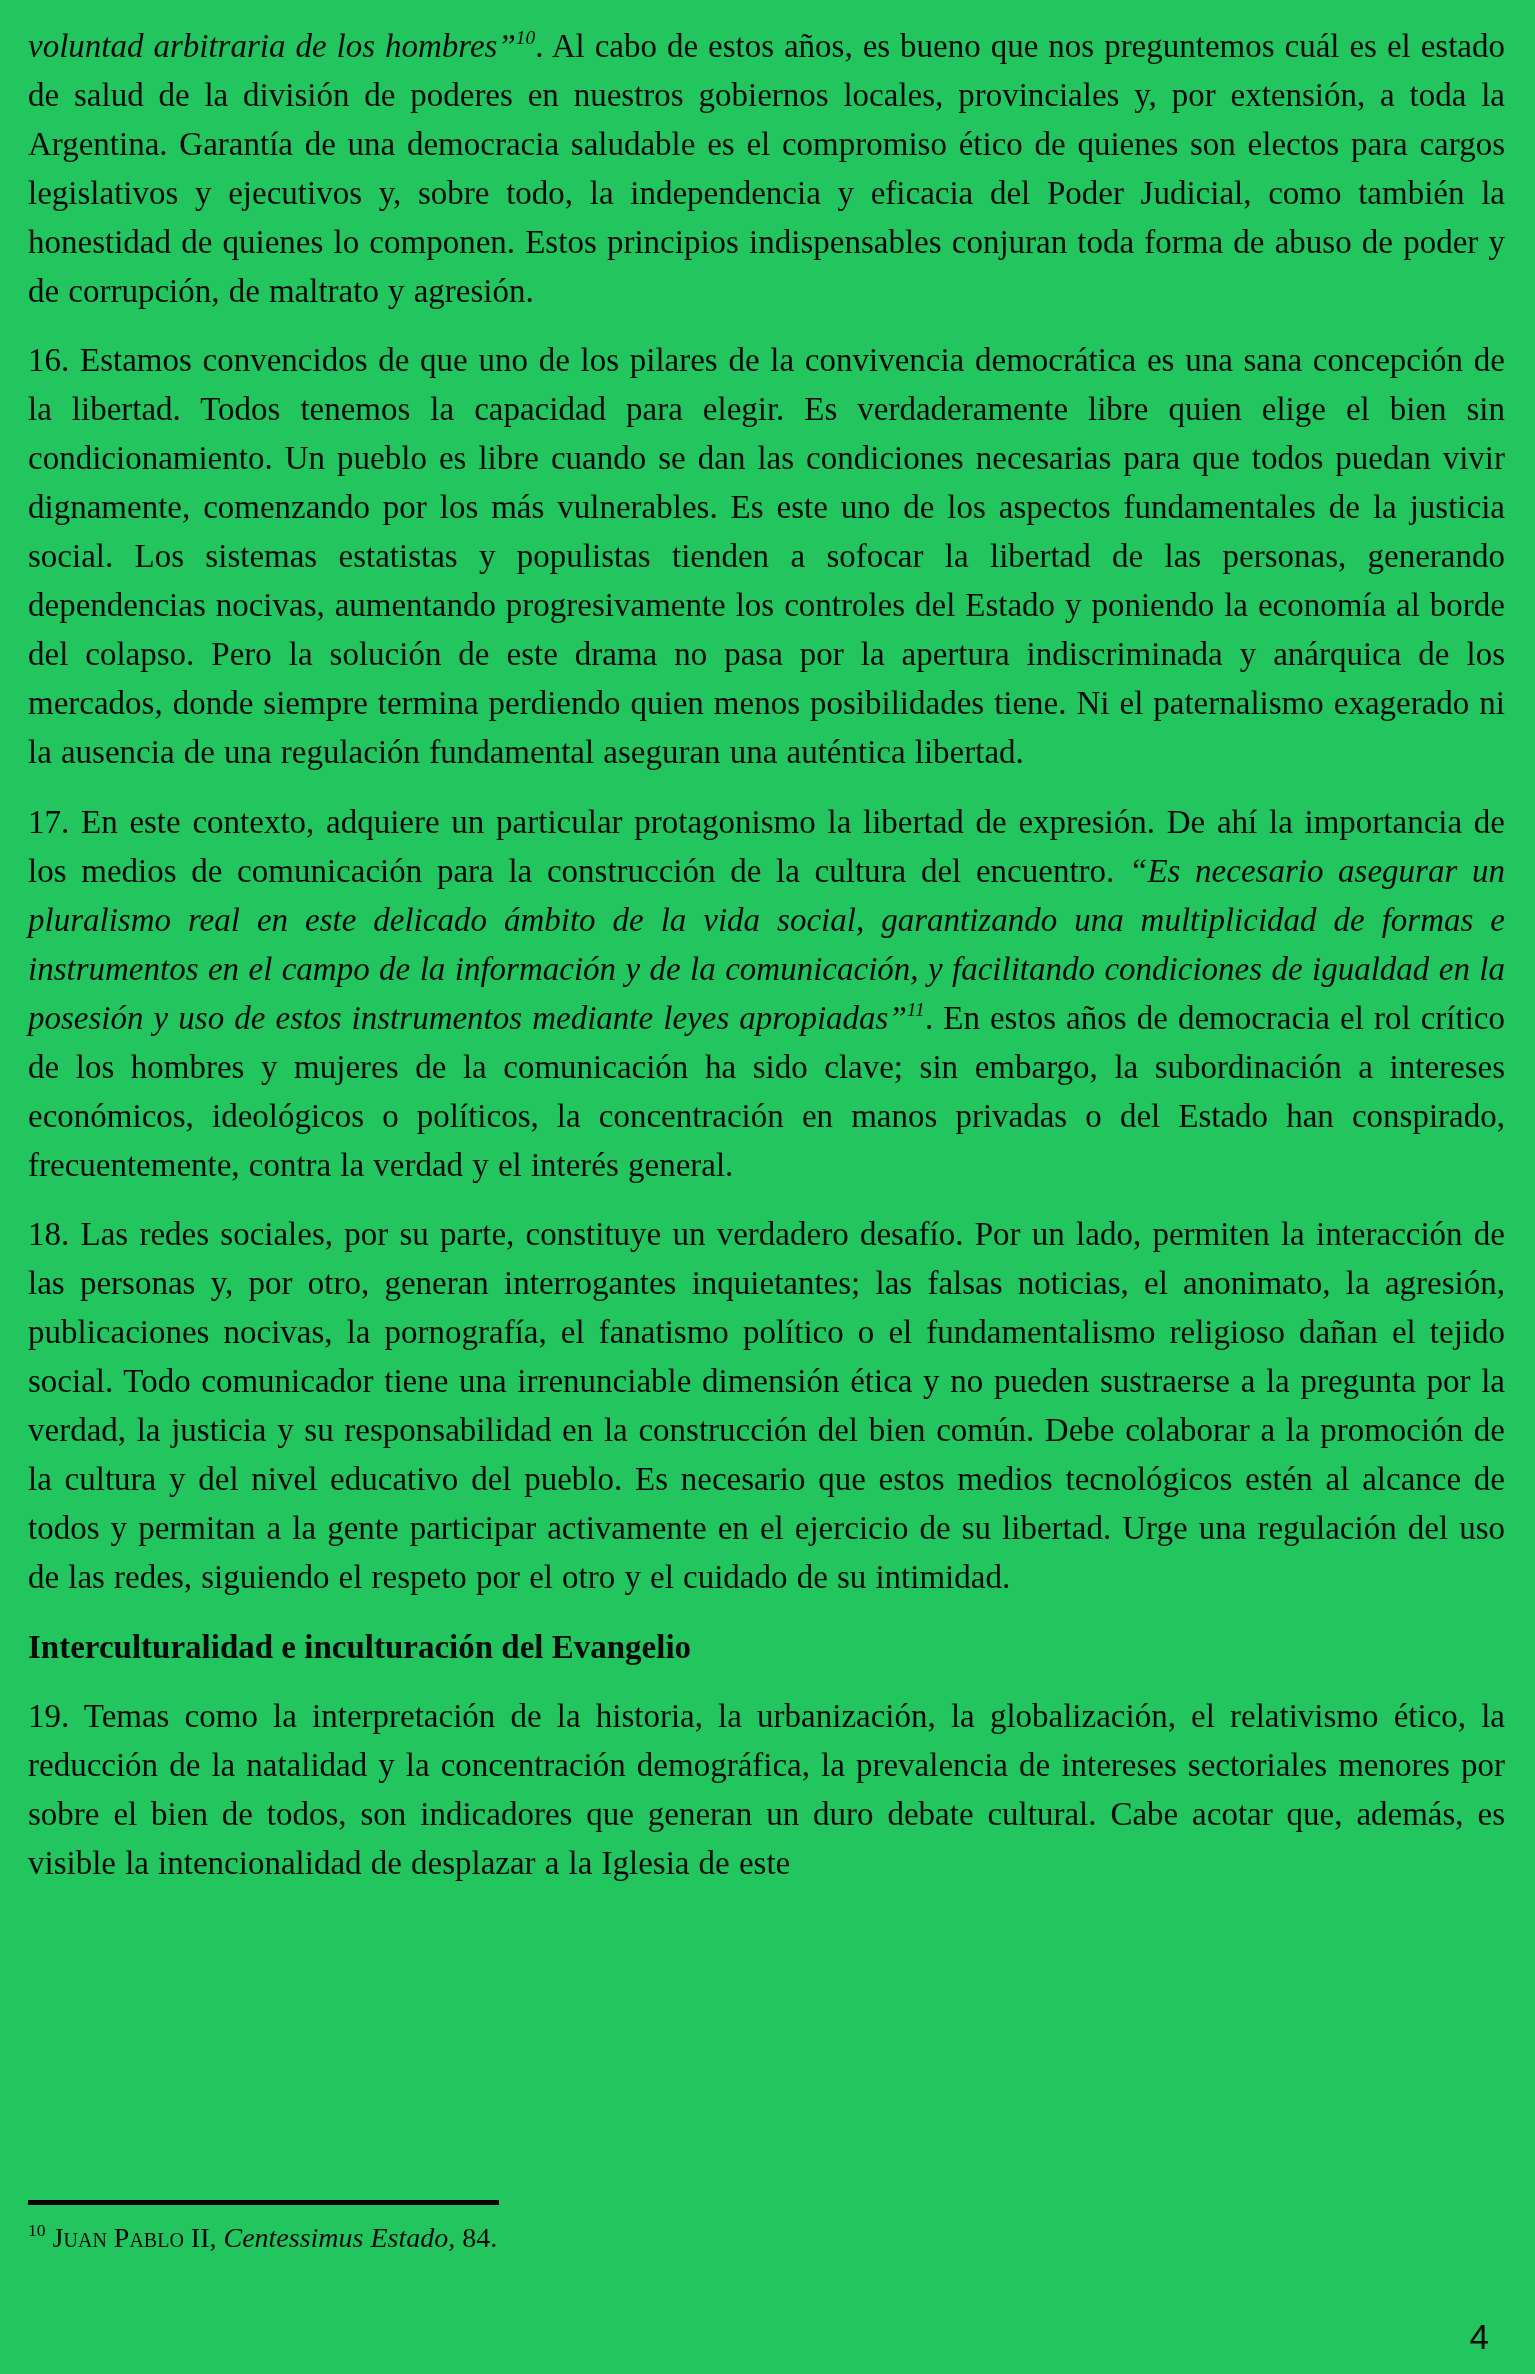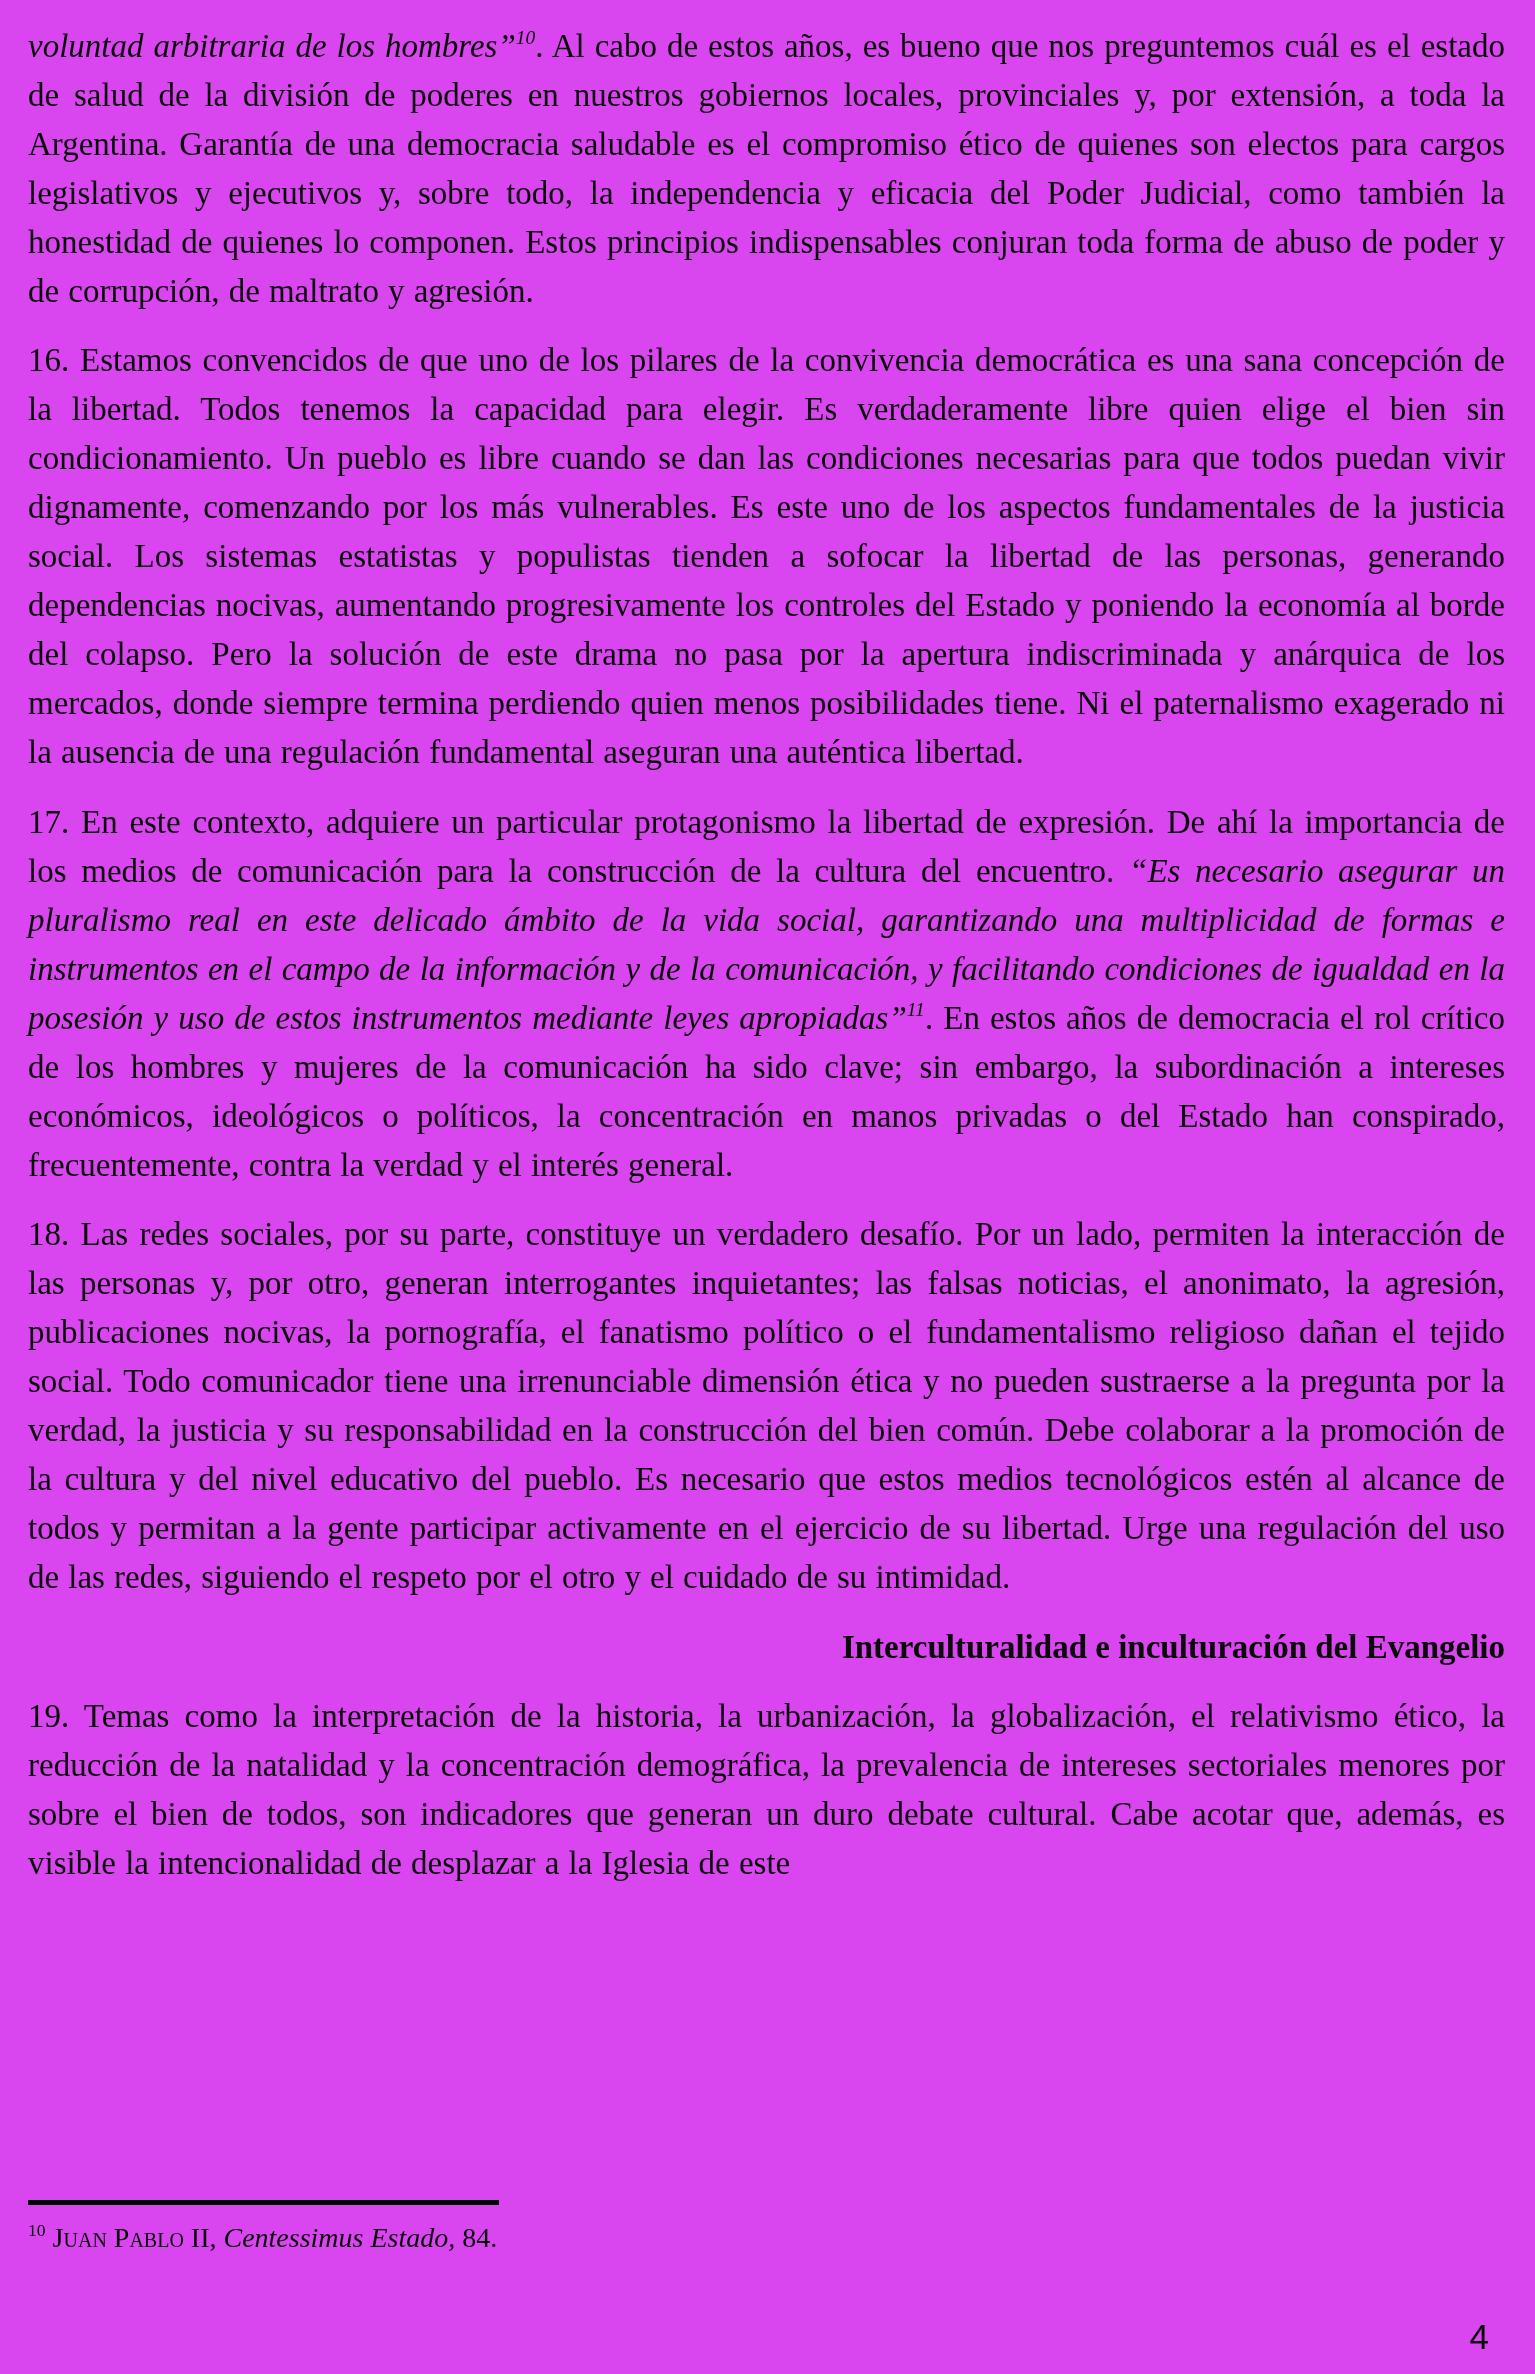--- a/index.html
+++ b/index.html
@@ -6,21 +6,21 @@
   html, body {
     margin: 0;
     padding: 0;
     background: #e8e8e8;
   }
   .page {
     position: relative;
     width: 1535px;
     height: 2375px;
     margin: 0 auto;
-    background: #d946ef;
+    background: #22c55e;
     overflow: hidden;
     color: #0b0b0b;
   }
   .body-text {
     position: absolute;
     left: 28px;
     top: 22px;
     width: 1477px;
   }
   .para {
@@ -31,21 +31,21 @@
     text-align: justify;
     text-align-last: left;
     word-spacing: 0.9px;
   }
   .heading {
     font-family: "Liberation Serif", "DejaVu Serif", serif;
     font-size: 33px;
     line-height: 49px;
     font-weight: bold;
     margin: 0 0 20.4px 0;
-    text-align: right;
+    text-align: left;
   }
   .num { font-weight: normal; }
   .it { font-style: italic; }
   .fnref {
     font-size: 19.5px;
     line-height: 0;
     vertical-align: baseline;
     position: relative;
     top: -13px;
   }

